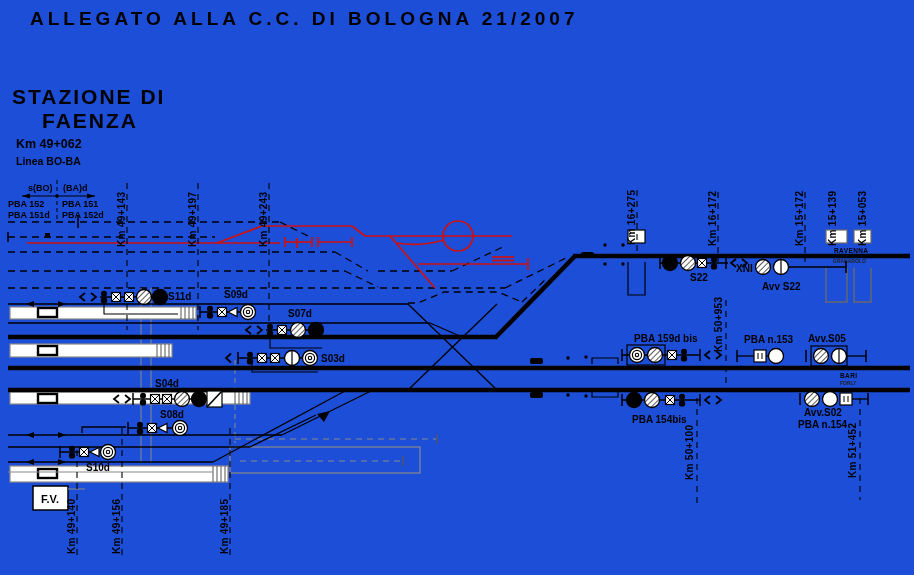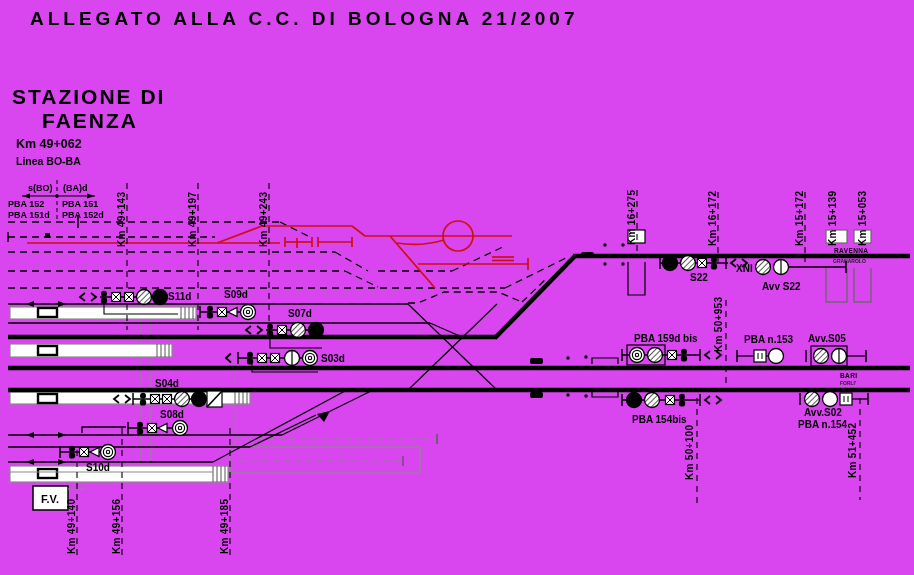--- a/index.html
+++ b/index.html
@@ -1,16 +1,16 @@
 <!DOCTYPE html>
 <html><head>
 <meta charset="utf-8">
 <style>
   html,body{margin:0;padding:0;background:#fff;}
-  .canvas{position:relative;width:914px;height:575px;background:#d946ef;overflow:hidden;}
+  .canvas{position:relative;width:914px;height:575px;background:#1d4ed8;overflow:hidden;}
   svg{position:absolute;left:0;top:0;}
   text{font-family:"Liberation Sans","DejaVu Sans",sans-serif;fill:#000;}
   .title-text{font-size:19px;letter-spacing:4px;font-weight:bold;}
   .station-name{font-size:21px;letter-spacing:2px;font-weight:bold;}
   .station-sub{font-size:12.5px;font-weight:bold;}
   .station-sub2{font-size:10.5px;font-weight:bold;}
   .km-label{font-size:10px;font-weight:bold;letter-spacing:0.3px;}
   .sig-label{font-size:10px;font-weight:bold;}
   .pba-small{font-size:9px;font-weight:bold;}
   .dir-label{font-size:6.5px;font-weight:bold;letter-spacing:0.4px;}

